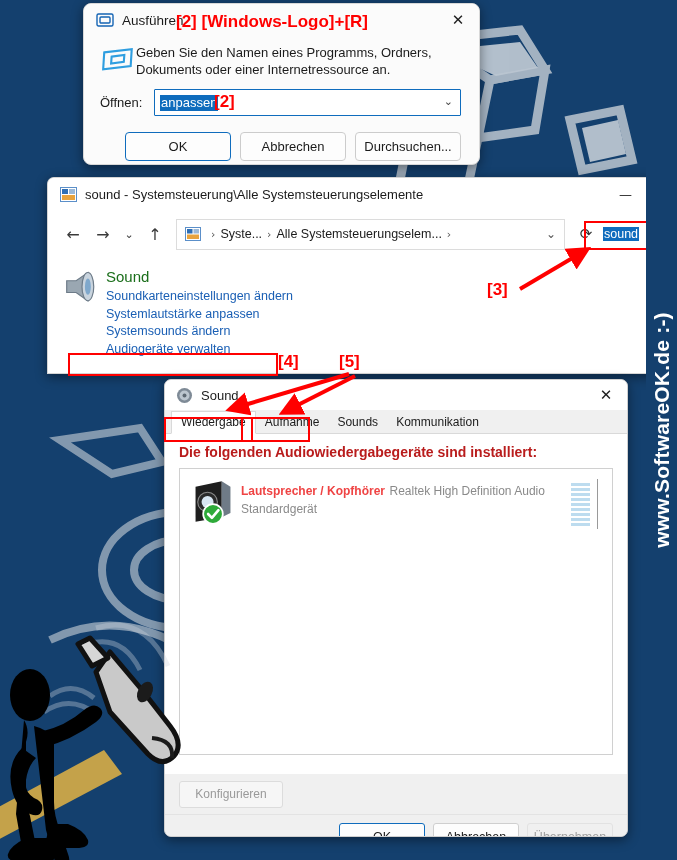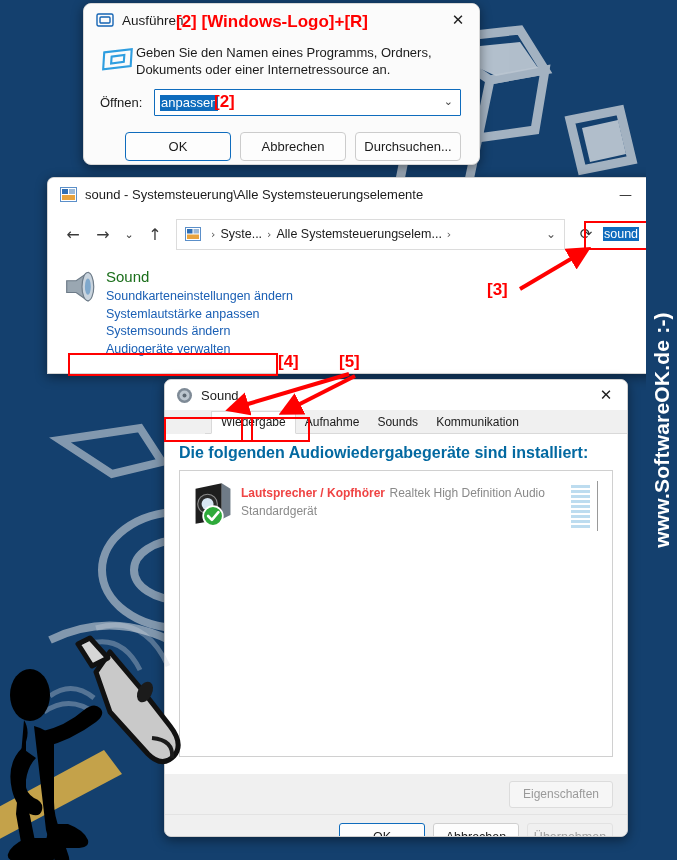--- a/index.html
+++ b/index.html
@@ -159,28 +159,28 @@
     border:1px solid #cfcfcf;overflow:hidden;
   }
   #snd-title{
     height:30px;background:#ffffff;display:flex;align-items:center;padding-left:11px;
   }
   .snd-ico{width:17px;height:17px;margin-right:8px;flex:0 0 auto;}
   #snd-title .ttl{font-size:13px;color:#1b1b1b;}
   #snd-title .sp{flex:1 1 auto;}
   #snd-tabs{
     height:23px;background:#f0f0f0;display:flex;align-items:flex-end;
-    padding-left:6px;border-bottom:1px solid #d9d9d9;margin-left:40px;
+    padding-left:6px;border-bottom:1px solid #d9d9d9;
   }
   .tab{
     font-size:12px;color:#1b1b1b;padding:3px 9px 4px 9px;line-height:14px;
   }
   .tab.active{background:#ffffff;border:1px solid #d9d9d9;border-bottom-color:#ffffff;margin-bottom:-1px;}
   #snd-body{background:#ffffff;padding:10px 14px 0 14px;height:330px;}
-  .snd-caption{font-size:16px;color:#0369a1;font-weight:bold;margin-bottom:8px;}
+  .snd-caption{font-size:14px;color:#b91c1c;font-weight:bold;margin-bottom:8px;}
   .devlist{
     border:1px solid #d0d0d0;background:#ffffff;height:285px;position:relative;
   }
   .devrow{display:flex;padding:9px 0 0 9px;}
   .dev-icon-wrap{width:48px;flex:0 0 48px;position:relative;}
   .dev-texts{padding-left:4px;padding-top:3px;}
   .dev-name{font-size:12px;color:#ef4444;font-weight:bold;line-height:14px;}
   .dev-sub{font-size:12px;color:#8a8a8a;line-height:14px;text-align:center;}
   .vu{
     position:absolute;right:22px;top:14px;width:19px;
@@ -417,23 +417,23 @@
             <i></i>
             <i></i>
             <i></i>
             <i></i>
         </span>
         <span class="vu-sep"></span>
       </div>
     </div>
 
     <div id="snd-actions">
+      <div class="abtn">Konfigurieren</div>
       <span class="flexsp"></span>
       <span style="width:10px"></span>
-      <div class="abtn">Eigenschaften</div>
     </div>
 
     <div id="snd-footer">
       <div class="fbtn default">OK</div>
       <div class="fbtn">Abbrechen</div>
       <div class="fbtn disabled">Übernehmen</div>
     </div>
   </div>
 
   <div id="stickman">

